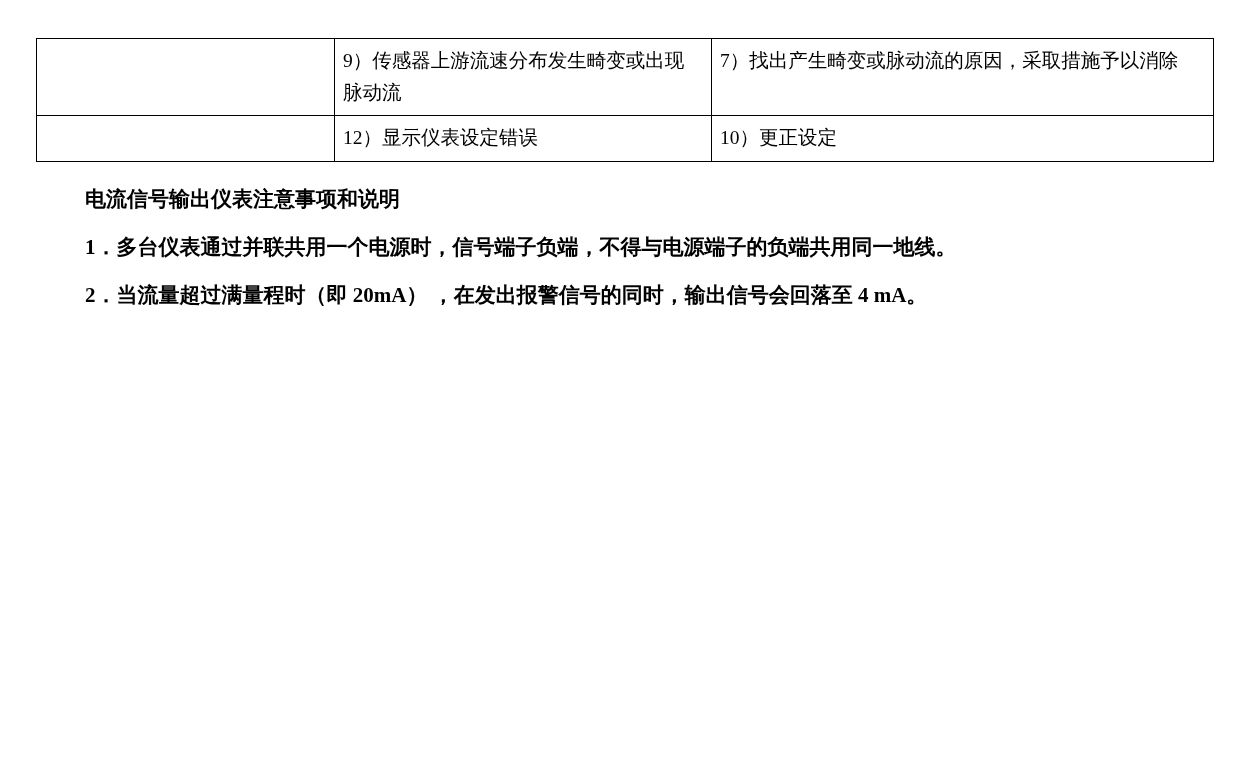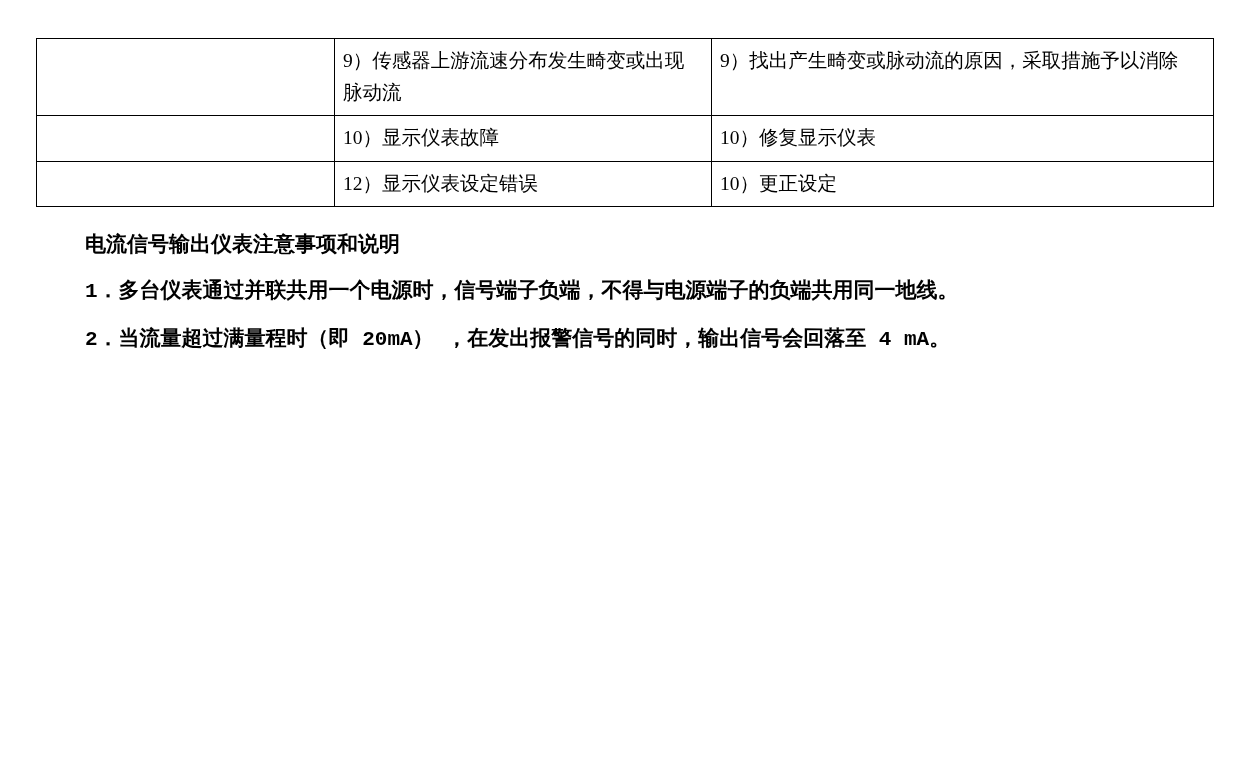--- a/index.html
+++ b/index.html
@@ -54,42 +54,36 @@
     text-align: justify;
     text-justify: inter-ideograph;
   }
   p.heading {
     font-weight: bold;
     text-indent: 42px;
   }
   p.bold-item {
     font-weight: bold;
     text-indent: 42px;
-    font-family: Liberation Mono, monospace;
   }
   p.normal-item {
     text-indent: 42px;
   }
 </style>
 </head>
 <body>
 
 <div class="page">
 
   <table class="fault-table">
     <tbody>
       <tr>
         <td class="col-blank"></td>
         <td class="col-cause">9）传感器上游流速分布发生畸变或出现脉动流</td>
-        <td class="col-fix">9）找出产生畸变或脉动流的原因，采取措施予以消除</td>
-      </tr>
-      <tr>
-        <td class="col-blank"></td>
-        <td class="col-cause">10）显示仪表故障</td>
-        <td class="col-fix">10）修复显示仪表</td>
+        <td class="col-fix">7）找出产生畸变或脉动流的原因，采取措施予以消除</td>
       </tr>
       <tr>
         <td class="col-blank"></td>
         <td class="col-cause">12）显示仪表设定错误</td>
         <td class="col-fix">10）更正设定</td>
       </tr>
     </tbody>
   </table>
 
   <div class="body-block">

